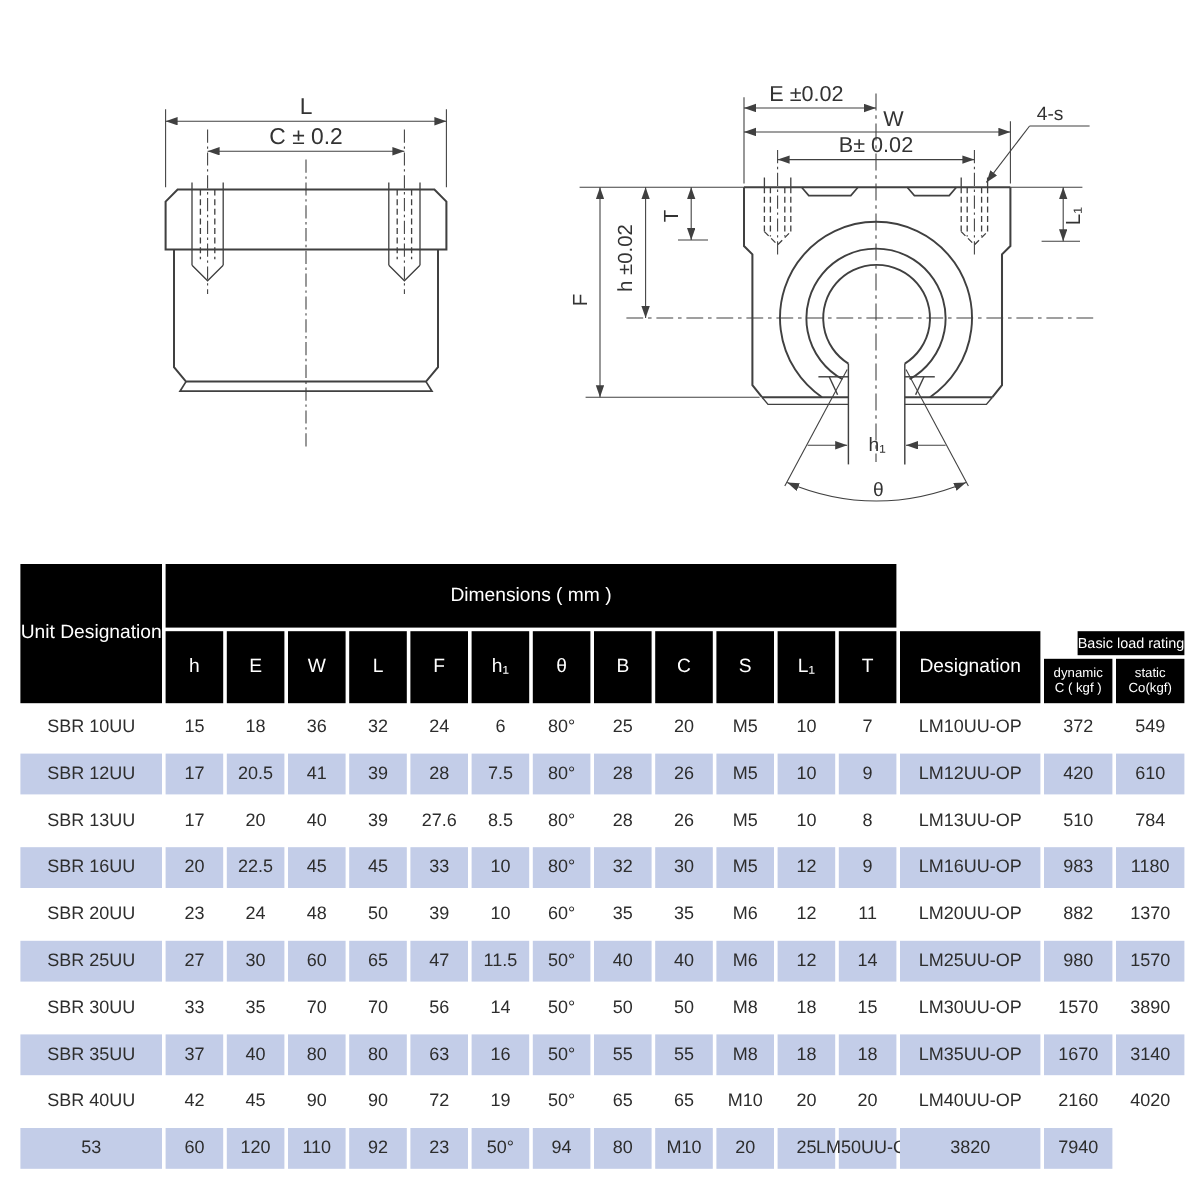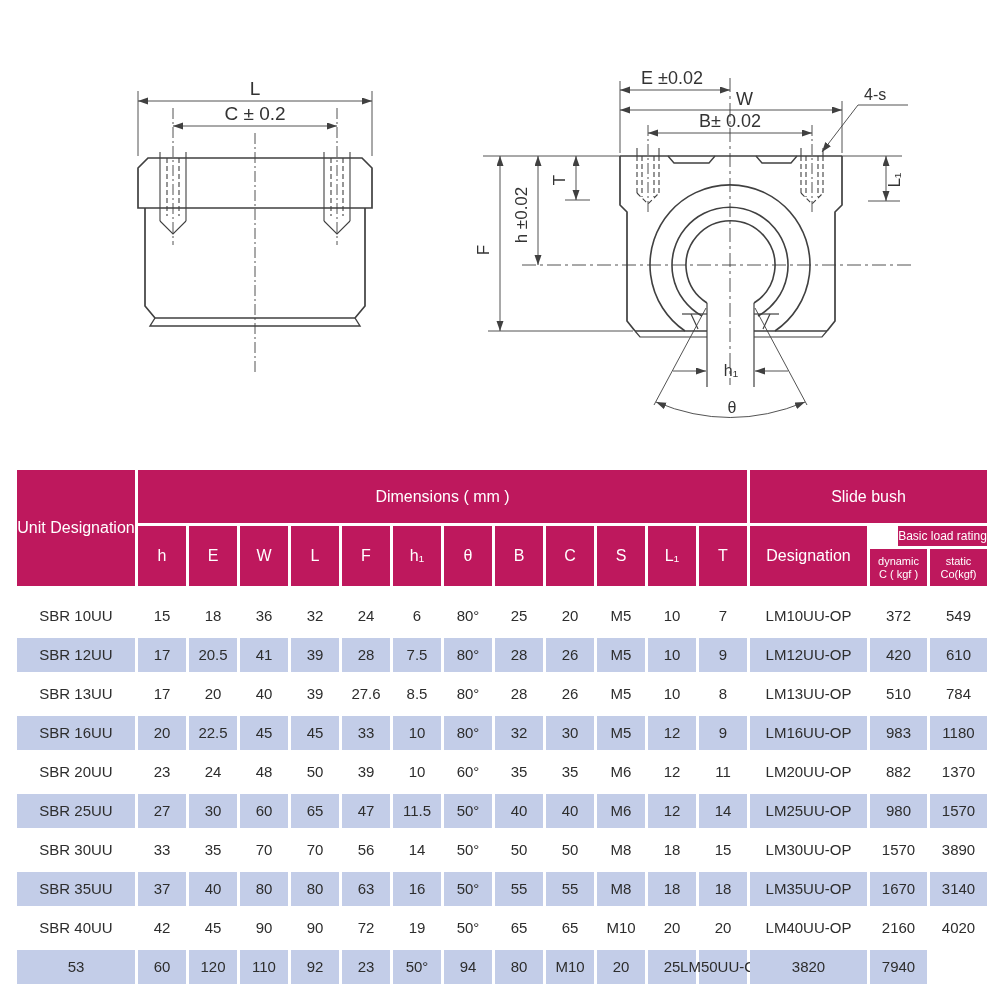--- a/index.html
+++ b/index.html
@@ -20,27 +20,27 @@
   
   .spec-table { position: absolute; left: 17px; top: 470px; width: 970px; }
   .thead {
     display: grid;
     grid-template-columns: 118px repeat(12, 48px) 117px 57px 57px;
     grid-template-rows: 53px 20px 37px;
     gap: 3px;
     background: #ffffff;
   }
   .hcell {
-    background: #be185d; color: #ffffff;
+    background: #000000; color: #ffffff;
     display: flex; flex-direction: column; align-items: center; justify-content: center;
     text-align: center; font-size: 16px; line-height: 1.25;
   }
   .hcell.small { font-size: 12px; margin-left: 28px; }
   .hcell.tiny  { font-size: 11px; line-height: 1.15; }
-  .tbody { margin-top: 10px; }
+  .tbody { margin-top: 0; }
   .trow {
     display: grid;
     grid-template-columns: 118px repeat(12, 48px) 117px 57px 57px;
     gap: 3px;
     height: 39px;
     align-items: center;
     background: #ffffff;
   }
   .trow .cell {
     height: 34px; width: 100%;
@@ -197,21 +197,20 @@
     <text x="105" y="127" font-size="17" text-anchor="middle" transform="rotate(-90 105 127)">T</text>
     <text x="440" y="127" font-size="17" text-anchor="middle" transform="rotate(-90 440 127)">L₁</text>
     <text x="271" y="323" font-size="16" text-anchor="middle">h₁</text>
     <text x="272" y="360" font-size="16" text-anchor="middle">θ</text>
   </svg>
 
   <div class="spec-table">
     <div class="thead">
       <div class="hcell" style="grid-area:1/1/4/2">Unit Designation</div>
       <div class="hcell" style="grid-area:1/2/2/14">Dimensions ( mm )</div>
-      <div class="hcell" style="grid-area:1/14/2/17">Slide bush</div>
 
       <div class="hcell" style="grid-area:2/2/4/3">h</div>
       <div class="hcell" style="grid-area:2/3/4/4">E</div>
       <div class="hcell" style="grid-area:2/4/4/5">W</div>
       <div class="hcell" style="grid-area:2/5/4/6">L</div>
       <div class="hcell" style="grid-area:2/6/4/7">F</div>
       <div class="hcell" style="grid-area:2/7/4/8">h₁</div>
       <div class="hcell" style="grid-area:2/8/4/9">θ</div>
       <div class="hcell" style="grid-area:2/9/4/10">B</div>
       <div class="hcell" style="grid-area:2/10/4/11">C</div>

